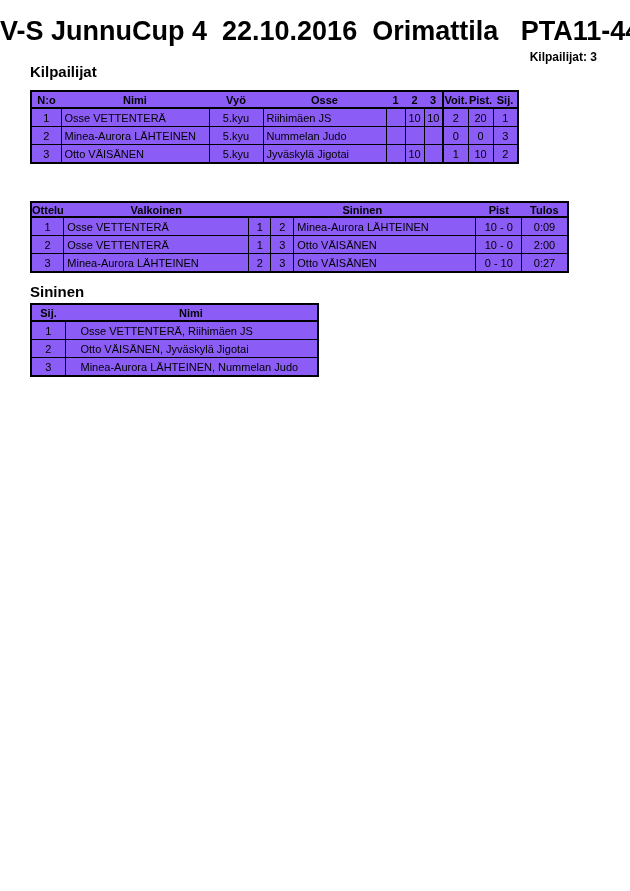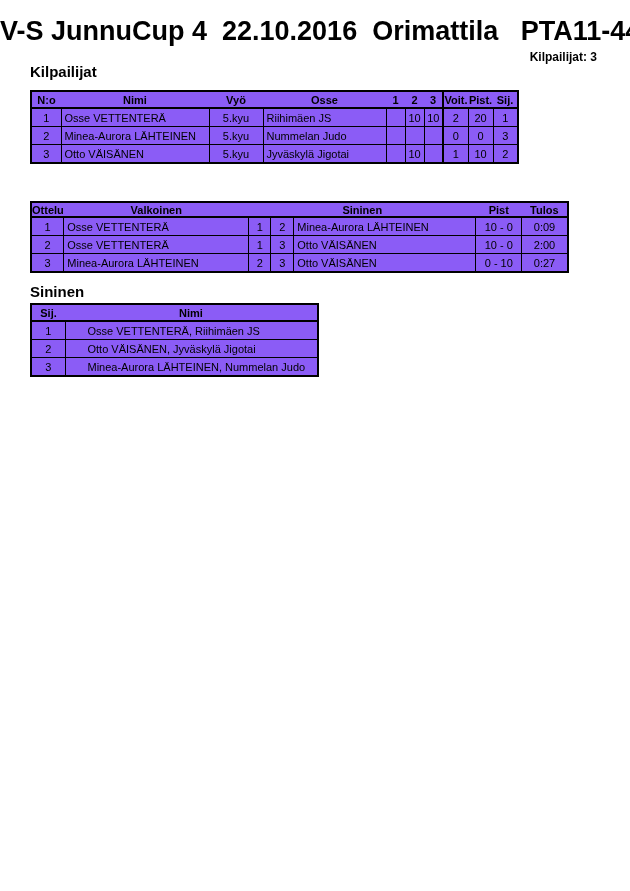--- a/index.html
+++ b/index.html
@@ -63,21 +63,21 @@
     border-top: none;
     border-bottom: 2px solid #000000;
     height: 15px;
   }
   #t-matches thead th { height: 13px; }
   tbody td { border: 1px solid #000000; height: 17px; }
   tbody tr { height: 18px; }
 
   .c { text-align: center; }
   .l { text-align: left; padding-left: 3px; }
-  .l9 { text-align: left; padding-left: 22px; }
+  .l9 { text-align: left; padding-left: 15px; }
   .sep { border-left: 2px solid #000000 !important; }
 </style>
 </head>
 <body>
 
 <div class="page">
 
   <div class="title">V-S JunnuCup 4  22.10.2016  Orimattila   PTA11-44,0</div>
   <div class="count">Kilpailijat: 3</div>
 

